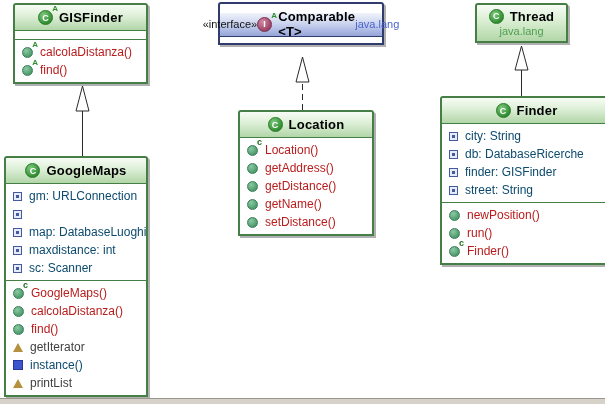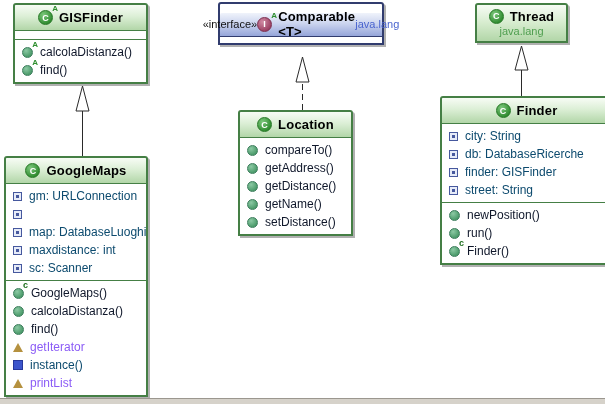--- a/index.html
+++ b/index.html
@@ -53,22 +53,22 @@
   .compartment{border-top:1px solid var(--green-border);padding:3px 0;background:#fff;}
   .uml-class.iface .strip{border-top:1px solid var(--blue-border);height:6px;background:#fff;}
   .compartment.empty{height:8px;padding:0;}
 
   .member{
     height:var(--member-h);
     display:flex;align-items:center;gap:7px;
     padding:0 7px;font-size:12px;white-space:nowrap;
   }
   .c-red{color:#0c4a6e;}
-  .c-green{color:#0f172a;}
-  .c-black{color:#8b5cf6;}
+  .c-green{color:#b91c1c;}
+  .c-black{color:#404040;}
 
   
   .mi{position:relative;display:inline-block;flex:none;}
   .mi-field{
     width:7px;height:7px;border:1px solid #46589e;background:#e6ebf8;
   }
   .mi-field::after{
     content:'';position:absolute;left:2px;top:2px;width:3px;height:3px;background:#46589e;
   }
   .mi-method,.mi-constructor,.mi-abstract{
@@ -107,21 +107,21 @@
   .hicon .sup{
     position:absolute;top:-6px;right:-6px;
     font-size:8px;font-weight:bold;color:#2f8f2f;line-height:1;
   }
 
   
   #box-gisfinder {left:13px; top:3px;  width:135px;}
   #box-comparable{left:218px;top:2px;  width:166px;}
   #box-thread    {left:475px;top:3px;  width:93px;}
   #box-googlemaps{left:4px;  top:156px;width:144px;}
-  #box-location  {left:238px;top:110px;width:115px;}
+  #box-location  {left:238px;top:110px;width:136px;}
   #box-finder    {left:440px;top:96px; width:173px;}
 
   
   #bottom-strip{
     position:absolute;left:0;top:398px;width:605px;height:6px;
     background:#d6d2ca;border-top:1px solid #9b978f;box-sizing:border-box;
   }
 </style>
 </head>
 <body>
@@ -239,22 +239,22 @@
     </div>
 </div>
 
 <div class="uml-class" id="box-location">
   <div class="cheader">
     <span class="hicon cls"></span>
     <span class="cname">Location</span>
   </div>
   <div class="compartment">
       <div class="member">
-        <span class="mi mi-method"></span>
-        <span class="mlabel c-green">compareTo()</span>
+        <span class="mi mi-constructor"></span>
+        <span class="mlabel c-green">Location()</span>
       </div>
       <div class="member">
         <span class="mi mi-method"></span>
         <span class="mlabel c-green">getAddress()</span>
       </div>
       <div class="member">
         <span class="mi mi-method"></span>
         <span class="mlabel c-green">getDistance()</span>
       </div>
       <div class="member">

